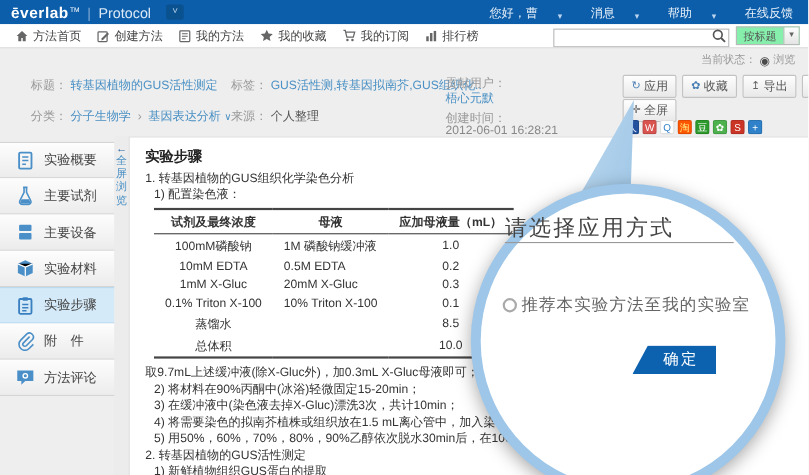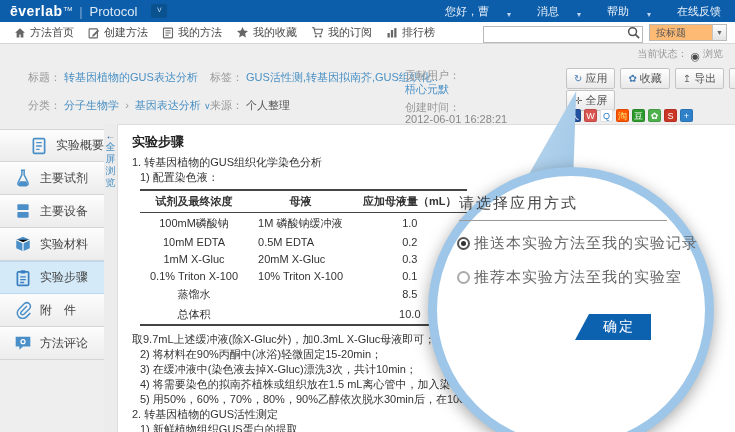--- a/index.html
+++ b/index.html
@@ -20,21 +20,21 @@
   .tm-caret { font-size:8px; color:#bcd6ef; }
 
   
   .navbar { position:absolute; left:0; top:22px; width:735px; height:22px; background:#ffffff; border-bottom:1px solid #d6d6d6; display:flex; align-items:center; z-index:5; }
   .nav-item { display:flex; align-items:center; gap:4px; font-size:11px; color:#444; margin-left:14px; cursor:pointer; white-space:nowrap; }
   .nav-item svg { display:block; }
   .nav-right { margin-left:auto; display:flex; align-items:center; margin-right:8px; gap:6px; }
   .search-box { position:relative; width:160px; height:17px; }
   .search-box input { width:160px; height:17px; border:1px solid #b9b9b9; font-size:10px; padding:0 18px 0 4px; outline:none; }
   .search-glass { position:absolute; right:2px; top:1px; width:15px; height:15px; cursor:pointer; }
-  .filter-select { display:flex; align-items:center; border:1px solid #b9b9b9; height:17px; background:#fdba74; cursor:pointer;gap:20px; }
+  .filter-select { display:flex; align-items:center; border:1px solid #b9b9b9; height:17px; background:#86efac; cursor:pointer; }
   .filter-label { font-size:10px; color:#555; padding:0 6px; }
   .filter-caret { width:14px; height:15px; border-left:1px solid #c4c4c4; background:linear-gradient(#fdfdfd,#e4e4e4); font-size:7px; color:#666; text-align:center; line-height:15px; }
 
   
   .statusline { position:absolute; right:12px; top:47px; font-size:10px; color:#999; display:flex; align-items:flex-end; gap:3px; }
   .status-eye { color:#4a4a4a; font-size:11px; line-height:10px; }
 
   
   .meta { position:absolute; left:0; top:60px; width:735px; height:64px; font-size:11px; }
   .meta .lbl { color:#999; }
@@ -55,21 +55,21 @@
   .t-icon { font-size:10px; color:#4a7fb5; line-height:10px; }
   .t-icon.gray { color:#666; }
   .fullscreen-btn { position:absolute; left:566px; top:30px; }
   .share-row { position:absolute; left:568px; top:49px; display:flex; gap:3px; }
   .share-ic { width:13px; height:13px; border-radius:2px; font-size:9px; line-height:13px; text-align:center; color:#fff; cursor:pointer; border:1px solid rgba(0,0,0,.12); overflow:hidden; }
 
   
   .content-wrap { position:absolute; left:0; top:124px; width:735px; height:308px; }
   .sidebar { position:absolute; left:0; top:5px; width:104px; }
   .side-item { height:33px; display:flex; align-items:center; gap:8px; padding-left:14px; background:linear-gradient(#fdfdfd,#ececec); border-bottom:1px solid #d5d5d5; cursor:pointer; }
-  .side-item:first-child { border-top:1px solid #d5d5d5;justify-content:flex-end; }
+  .side-item:first-child { border-top:1px solid #d5d5d5; }
   .side-item .s-label { font-size:12px; color:#444; }
   .side-item.active { background:#d5eaf8; border-top:1px solid #b8d9ef; border-bottom:1px solid #b8d9ef; }
   .side-item svg { display:block; }
 
   .strip { position:absolute; left:104px; top:0; width:14px; height:308px; background:#ececec; border-right:1px solid #dddddd; }
   .strip-inner { margin-top:6px; text-align:center; cursor:pointer; }
   .strip-arrow { color:#1b5c9e; font-size:10px; display:block; }
   .strip-char { display:block; color:#4a90c4; font-size:10px; line-height:12px; }
 
   .main { position:absolute; left:118px; top:0; width:617px; height:308px; background:#ffffff; border-top:1px solid #ddd; overflow:hidden; padding:8px 0 0 14px; }
@@ -81,21 +81,21 @@
   table.proto th { font-size:11px; color:#333; font-weight:bold; padding:3px 10px; border-top:2px solid #444; border-bottom:1px solid #444; white-space:nowrap; }
   table.proto td { font-size:11px; color:#333; padding:2.5px 10px; text-align:center; white-space:nowrap; }
   table.proto tr:last-child td { border-bottom:2px solid #444; }
   table.proto td:nth-child(2) { text-align:left; }
 
   
   .bubble-tail { position:absolute; left:500px; top:91px; width:82px; height:128px;
       background:linear-gradient(105deg,#c3dcf0,#9cc5e6); clip-path:polygon(93% 0, 6% 98%, 88% 90%); z-index:49; }
   .bubble { position:absolute; left:428px; top:167px; width:286px; height:286px; background:#fff;
       border:9px solid #9dc6e8; border-radius:50%; box-shadow:0 4px 16px rgba(0,0,0,.35); z-index:50; }
-  .pop-title { position:absolute; left:22px; top:18px; font-size:15px; color:#444; letter-spacing:2px; white-space:nowrap; }
+  .pop-title { position:absolute; left:22px; top:18px; font-size:20px; color:#444; letter-spacing:2px; white-space:nowrap; }
   .pop-hr { position:absolute; left:22px; top:44px; width:208px; border-top:1px solid #999; }
   .pop-opt { position:absolute; left:20px; display:flex; align-items:center; gap:4px; cursor:pointer; white-space:nowrap; }
   .pop-opt .o-label { font-size:15px; color:#666; letter-spacing:1px; }
   .radio { width:13px; height:13px; border:2px solid #aaa; border-radius:50%; background:#fff; flex:none; position:relative; }
   .radio.on { border-color:#555; }
   .radio.on::after { content:""; position:absolute; left:2px; top:2px; width:5px; height:5px; border-radius:50%; background:#333; }
   .opt-0 { top:58px; } .opt-1 { top:92px; }
   .confirm-btn { position:absolute; left:138px; top:138px; width:76px; height:26px; background:#0d62b0; color:#fff;
       font-size:14px; letter-spacing:2px; border:none; cursor:pointer; font-family:inherit;
       clip-path:polygon(14px 0, 100% 0, 100% 100%, 0 100%); padding-left:12px; }
@@ -192,21 +192,21 @@
 
   <div class="statusline">
     <span>当前状态：</span>
     <span class="status-eye">◉</span>
     <span>浏览</span>
   </div>
 
   <div class="meta">
     <div class="m-title">
       <span class="lbl">标题：</span>
-      <a>转基因植物的GUS表达分析</a>
+      <a>转基因植物的GUS活性测定</a>
     </div>
     <div class="m-tags">
       <span class="lbl">标签：</span>
       <a>GUS活性测,转基因拟南芥,GUS组织化..</a>
     </div>
     <div class="m-cat">
       <span class="lbl">分类：</span>
       <a>分子生物学</a>
       <span class="cat-sep">›</span>
       <a>基因表达分析</a>
@@ -374,24 +374,20 @@
       <div class="c-line">2. 转基因植物的GUS活性测定</div>
       <div class="c-line lv1">1) 新鲜植物组织GUS蛋白的提取</div>
 
     </div>
   </div>
 
   <div class="bubble-tail"></div>
   <div class="bubble">
     <div class="pop-title">请选择应用方式</div>
     <div class="pop-hr"></div>
-    <div class="pop-opt opt-0">
-      <span class="radio on"></span>
-      <span class="o-label">推送本实验方法至我的实验记录</span>
-    </div>
     <div class="pop-opt opt-1">
       <span class="radio"></span>
       <span class="o-label">推荐本实验方法至我的实验室</span>
     </div>
     <button class="confirm-btn">确定</button>
   </div>
 
 </div>
 
 </body></html>

